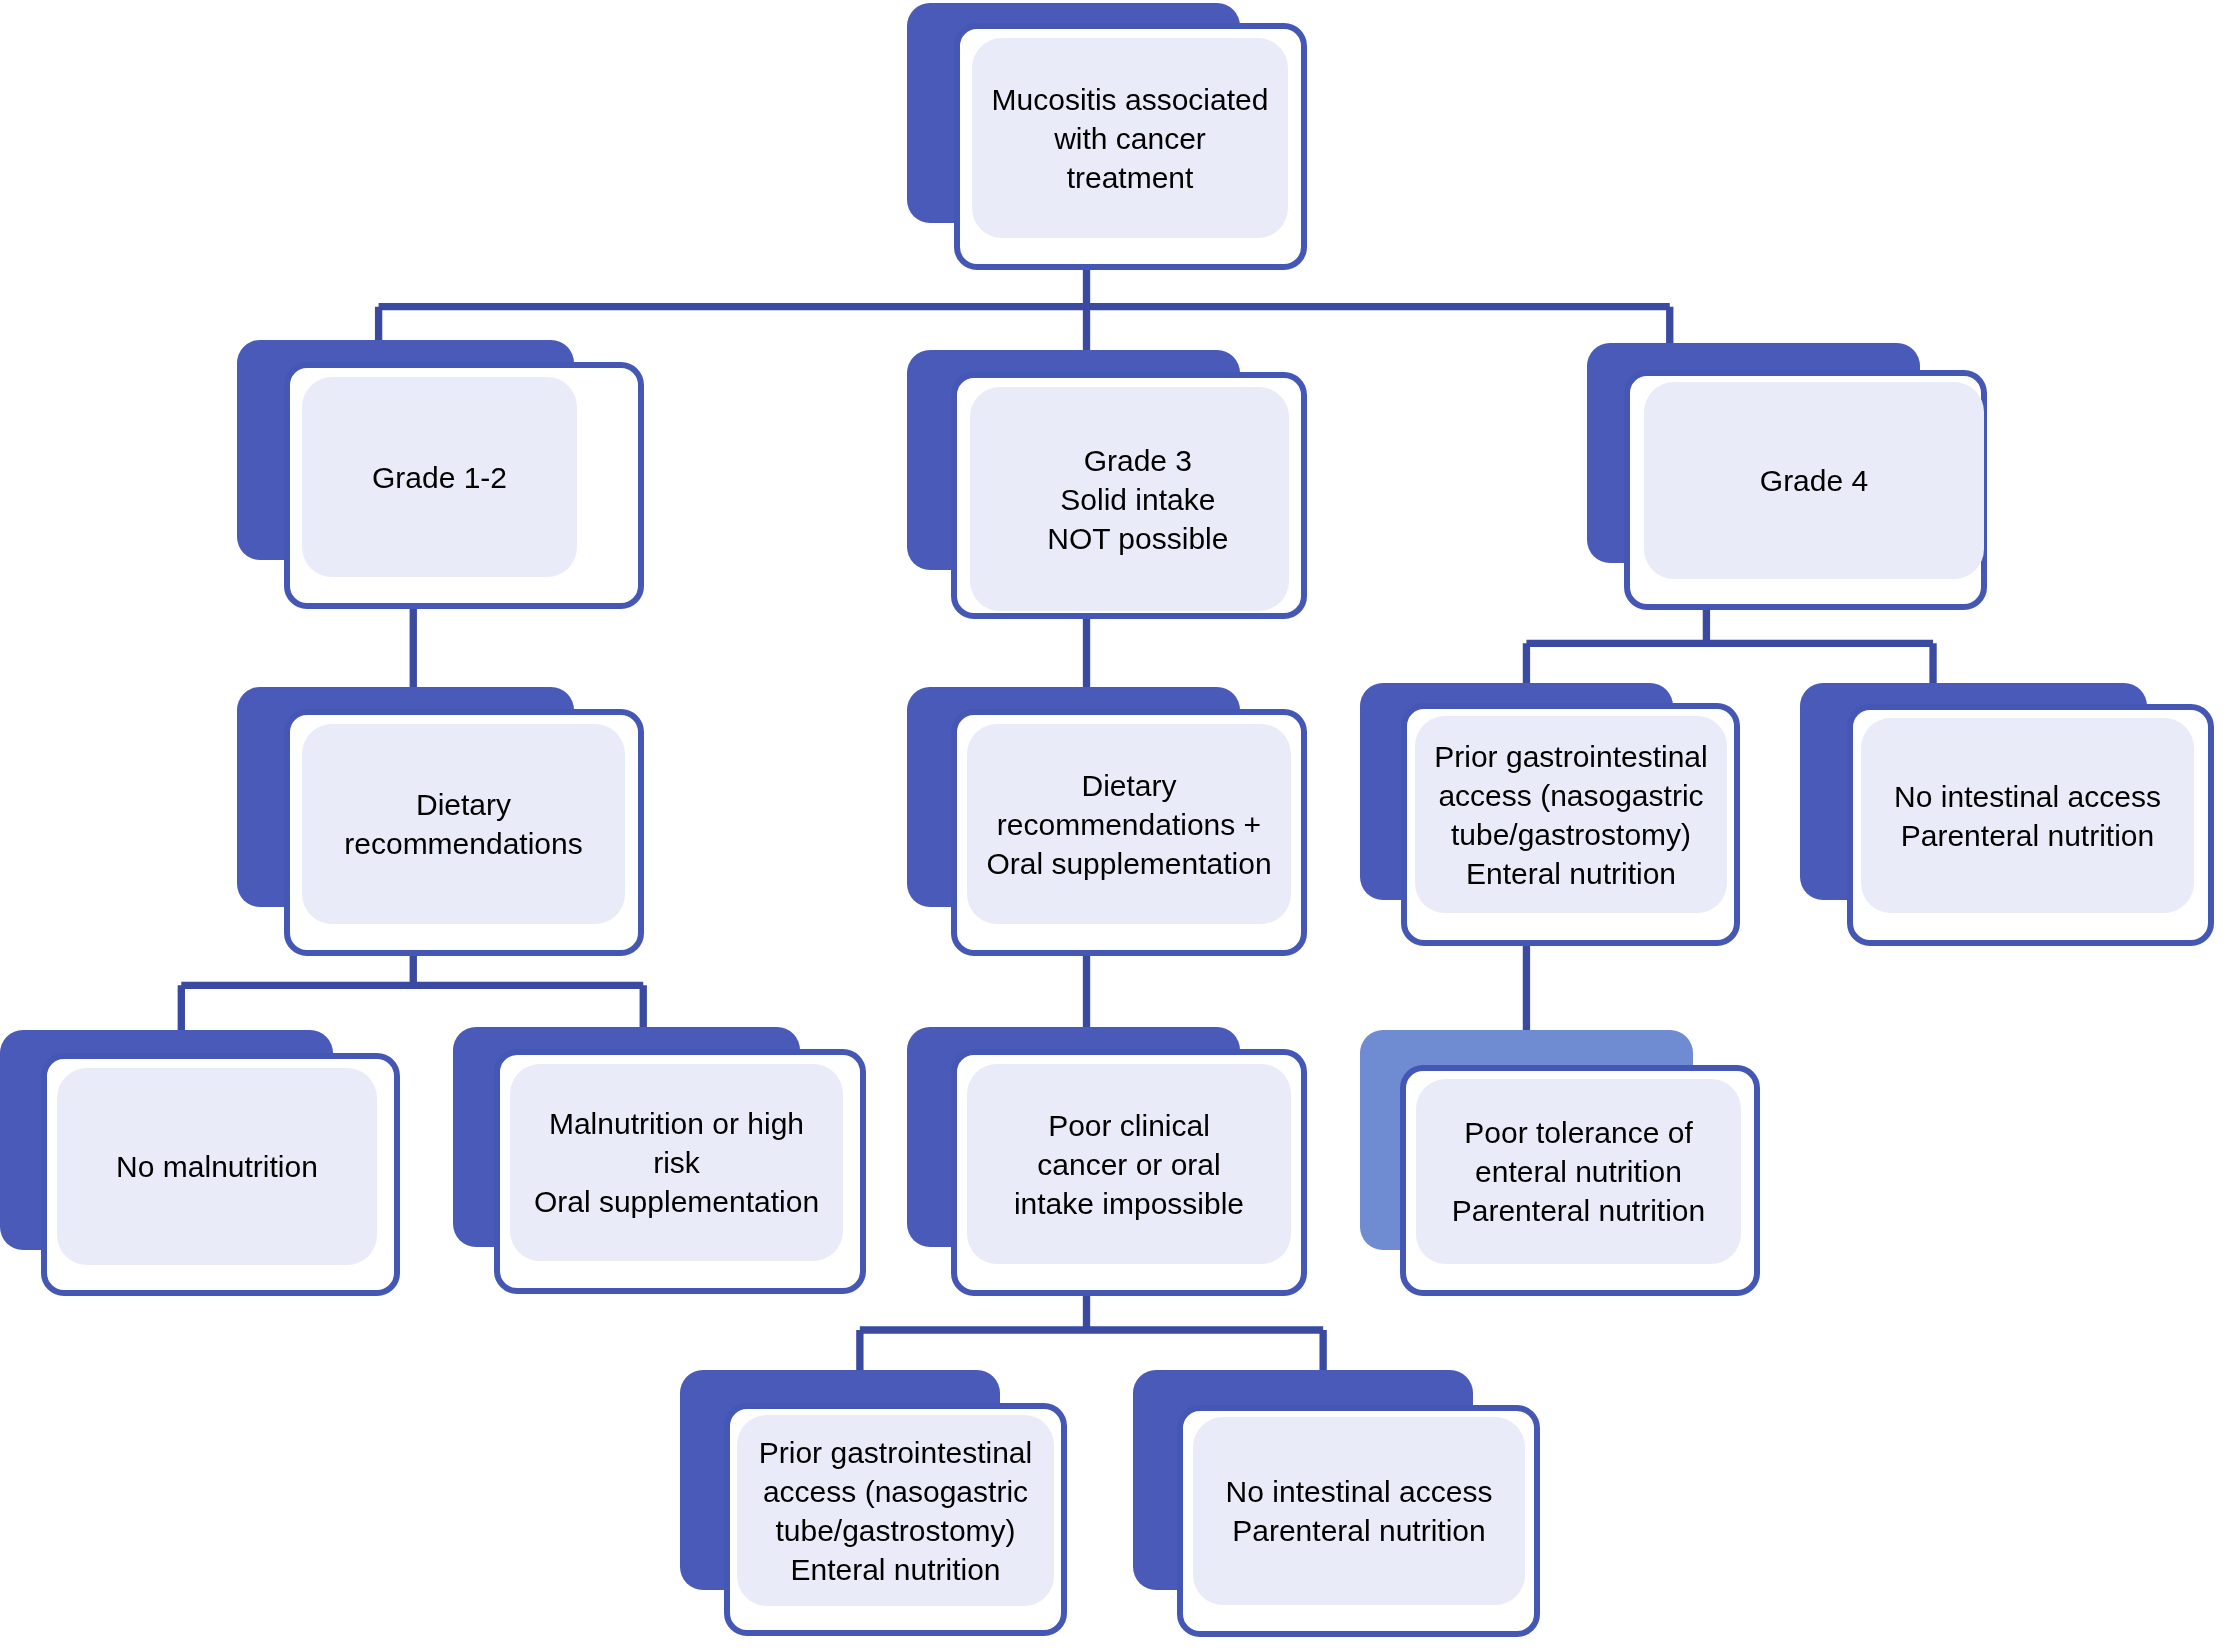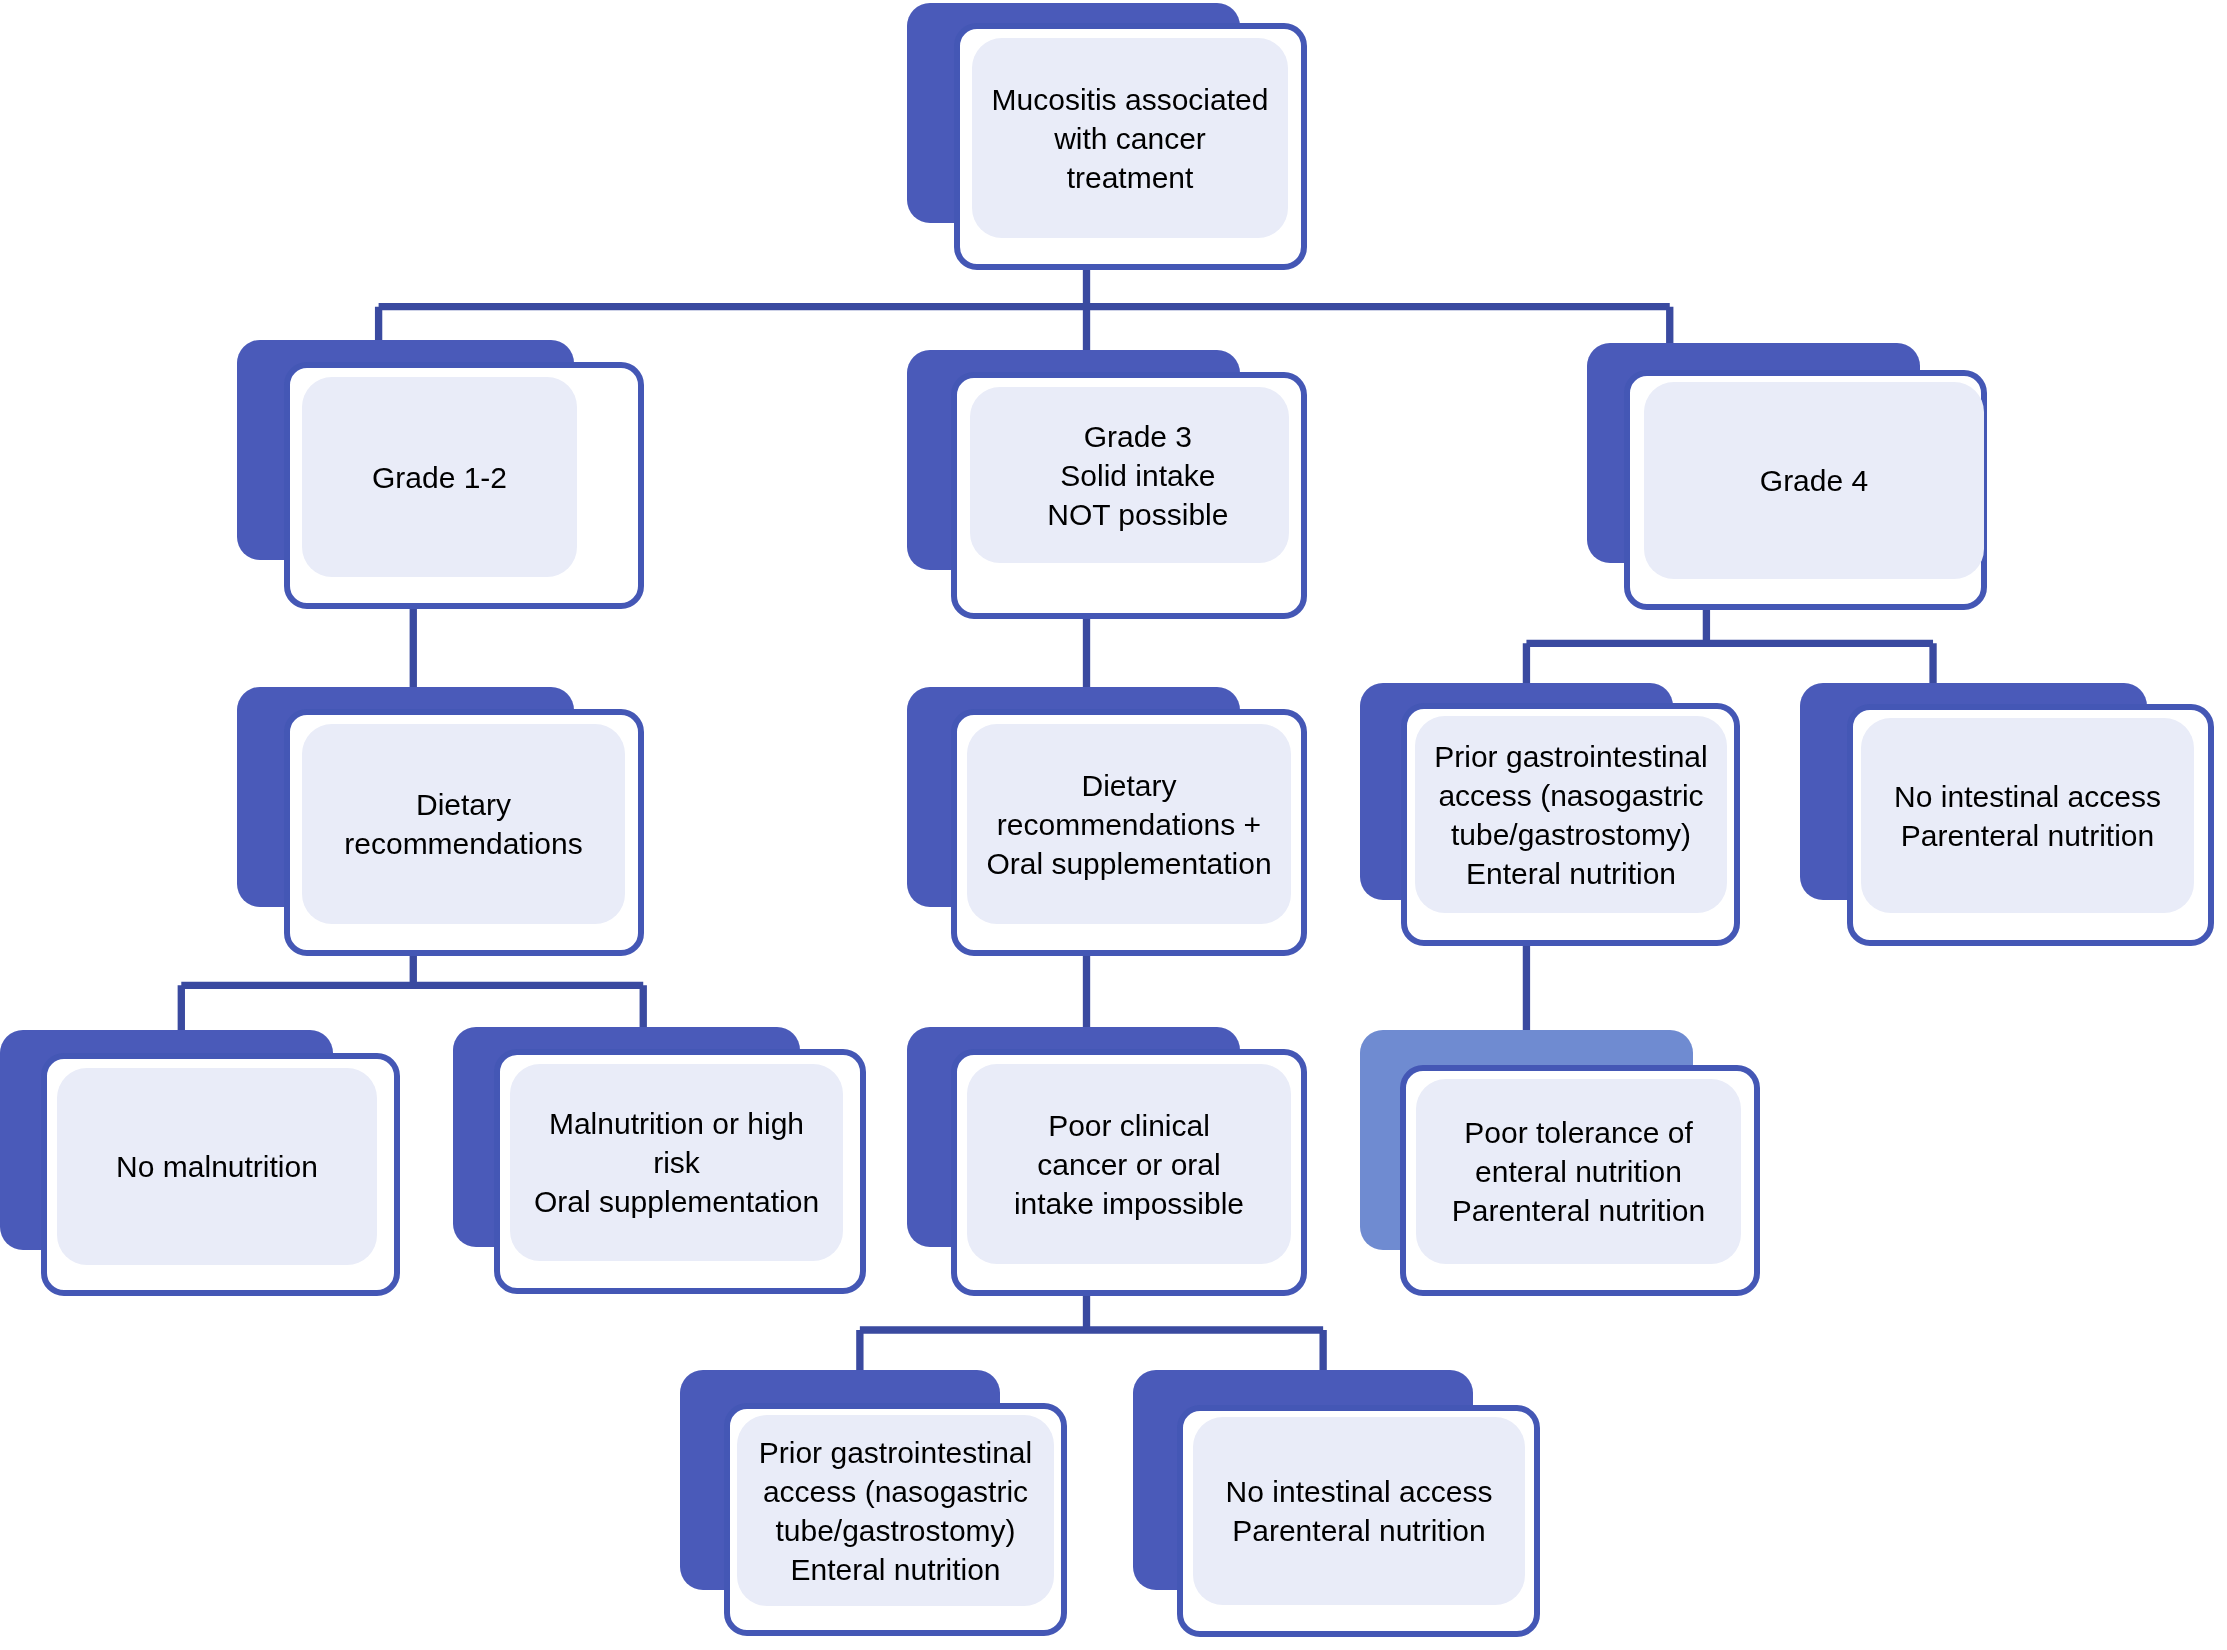--- a/index.html
+++ b/index.html
@@ -80,21 +80,21 @@
 
   <div class="node" style="left:237px;top:340px;width:407px;height:267px;">
     <div class="shadow" style="width:337px;height:220px;"></div>
     <div class="card" style="left:47px;top:22px;width:360px;height:247px;"></div>
     <div class="inner" style="left:65px;top:37px;width:275px;height:200px;">Grade 1-2</div>
   </div>
 
   <div class="node" style="left:907px;top:350px;width:400px;height:267px;">
     <div class="shadow" style="width:333px;height:220px;"></div>
     <div class="card" style="left:44px;top:22px;width:356px;height:247px;"></div>
-    <div class="inner" style="left:63px;top:37px;width:319px;height:176px;padding-left:26px;">Grade 3
+    <div class="inner" style="left:63px;top:37px;width:319px;height:224px;padding-left:26px;">Grade 3
 Solid intake
 NOT possible</div>
   </div>
 
   <div class="node" style="left:1587px;top:343px;width:400px;height:267px;">
     <div class="shadow" style="width:333px;height:220px;"></div>
     <div class="card" style="left:37px;top:27px;width:363px;height:240px;"></div>
     <div class="inner" style="left:57px;top:39px;width:340px;height:197px;">Grade 4</div>
   </div>
 

